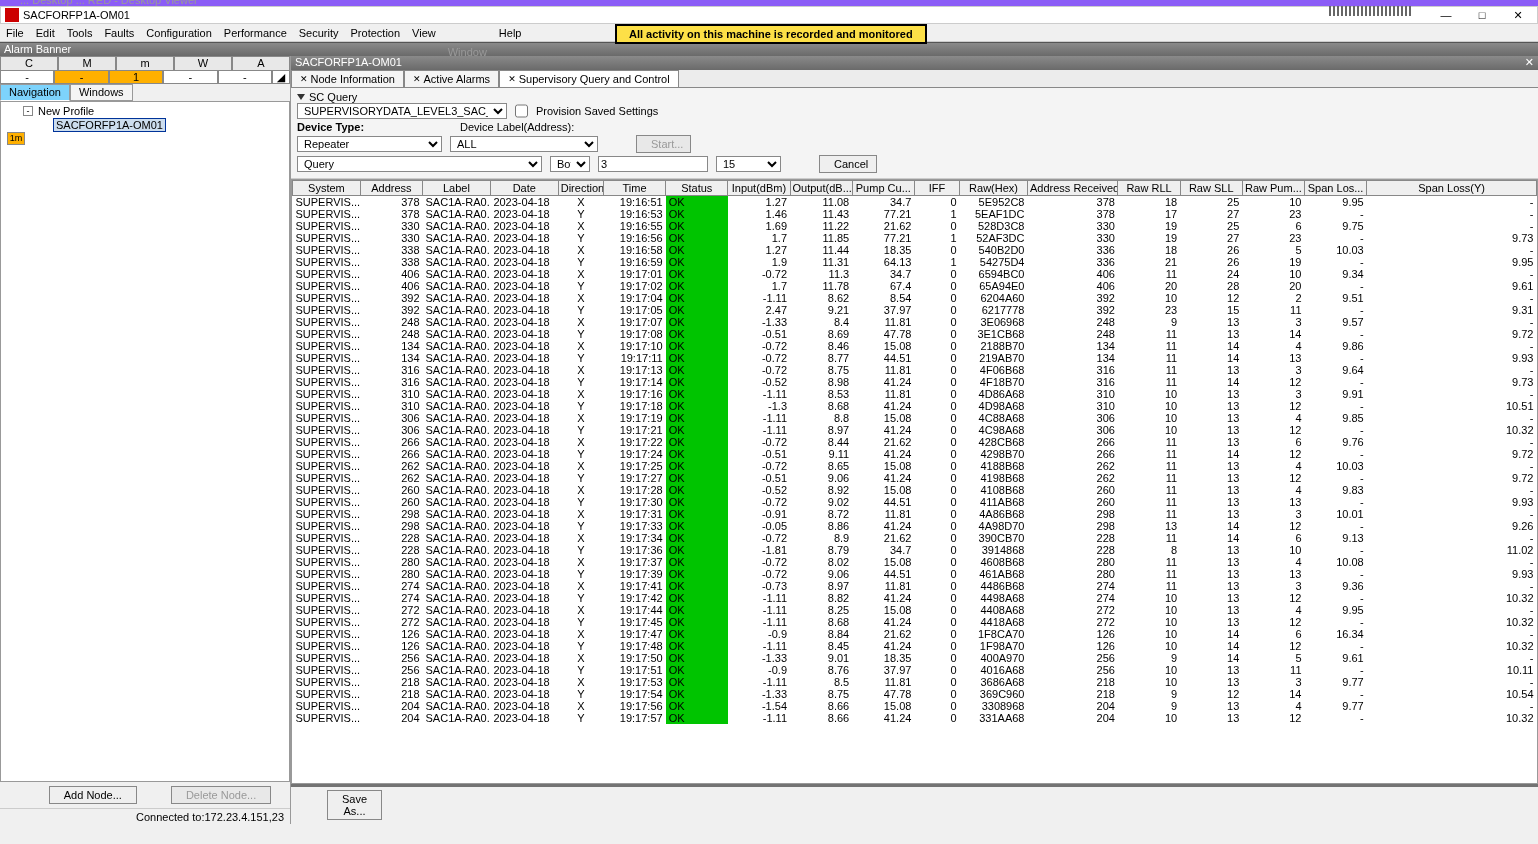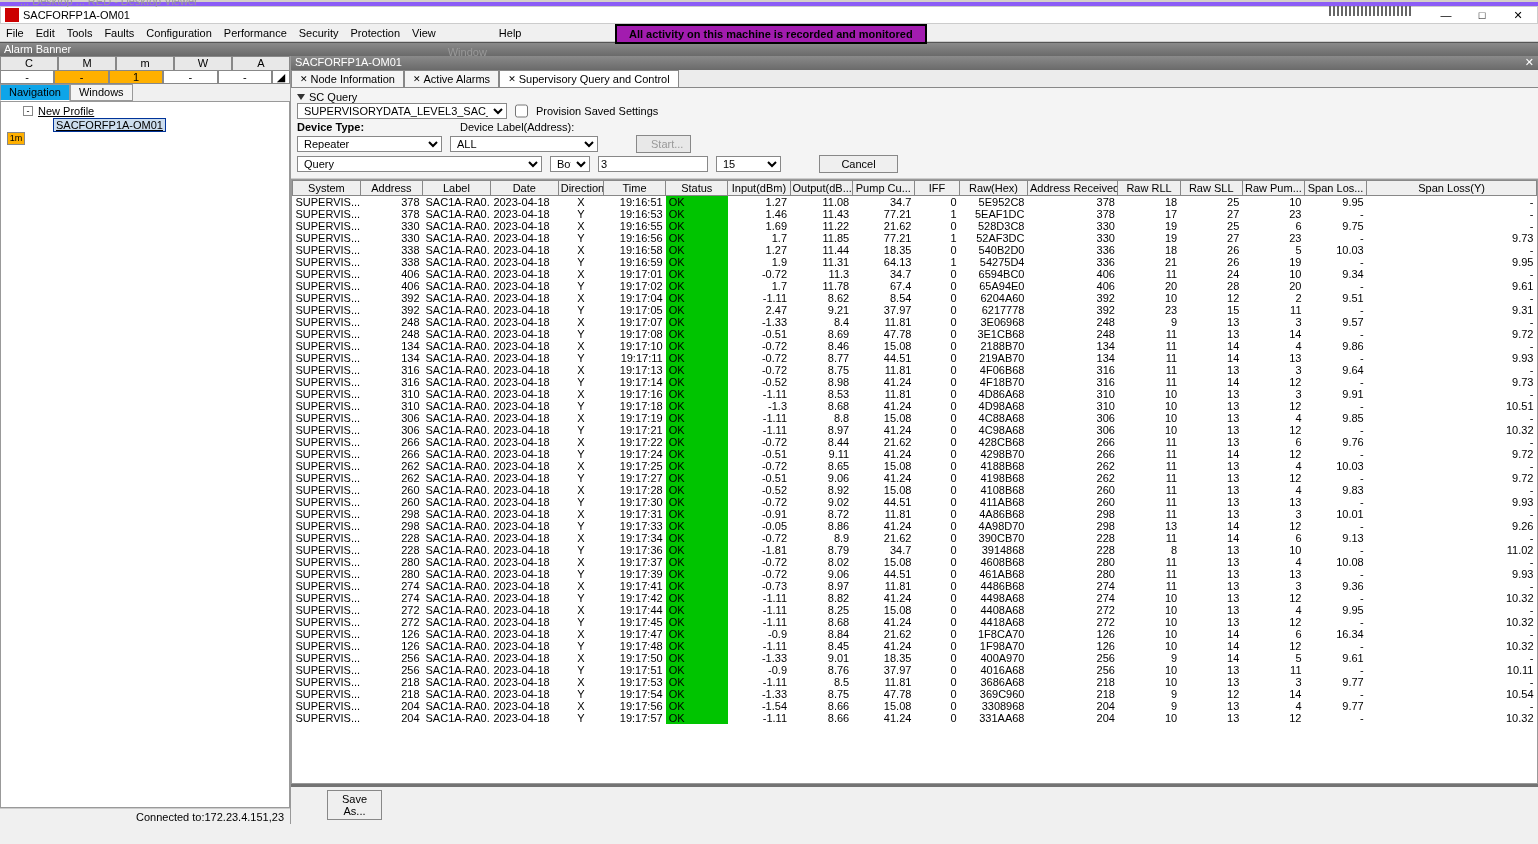--- a/index.html
+++ b/index.html
@@ -1,46 +1,46 @@
 <!DOCTYPE html>
 <html><head>
 <meta charset="utf-8">
 <style>
 * { margin: 0; padding: 0; box-sizing: border-box; font-family: Tahoma, Arial, sans-serif; font-size: 11px; }
 body { background: #f0f0f0; overflow: hidden; width: 1538px; height: 844px; }
-.topbar { height: 6px; background: #d4d0c8; border-bottom: 4px solid #8b5cf6; display:flex; align-items:center; padding-left:20px; color:#999;}
+.topbar { height: 6px; background: #d4d0c8; border-bottom: 6px solid #8b5cf6; display:flex; align-items:center; padding-left:20px; color:#999;}
 .titlebar { height: 18px; background: #fff; border: 1px solid #ccc; display: flex; align-items: center; padding: 0 4px; }
 .titlebar .icon { width: 14px; height: 14px; background: #c00; margin-right: 4px; }
 .titlebar .title { flex: 1; }
 .titlebar .wbtns { display: flex; gap: 6px; }
 .titlebar .wbtn { width: 30px; height: 14px; display: flex; align-items: center; justify-content: center; cursor: pointer; }
 .menubar { height: 18px; background: #f0f0f0; border-bottom: 1px solid #ccc; display: flex; align-items: center; padding: 0 6px; gap: 12px; position: relative; }
 .menubar .mitem { cursor: pointer; }
-.banner { position: absolute; left: 615px; top: 0; border: 2px solid #000; background: #a21caf; padding: 2px 12px; font-weight: bold; }
+.banner { position: absolute; left: 615px; top: 0; border: 2px solid #000; background: #fde047; padding: 2px 12px; font-weight: bold; }
 .dotbar { position:absolute; left:712px; top:-20px; width:82px; height:10px; background:repeating-linear-gradient(90deg,#666 0 2px,transparent 2px 4px); }
 .alarm-banner { height: 14px; background: linear-gradient(#8a8a8a,#6a6a6a); color: #fff; padding: 0 4px; border-top:1px solid #555; }
 .content { display: flex; height: calc(100% - 76px); }
 
 
 .left { width: 291px; border-right: 1px solid #999; display: flex; flex-direction: column; }
 .tabrow { display: flex; height: 14px; background: #ececec; }
 .tabrow .t { flex: 1; text-align: center; border: 1px solid #888; border-bottom:none; background:#e8e8e8; }
 .valrow { display: flex; height: 14px; }
 .valrow .v { flex: 1; text-align: center; border: 1px solid #888; background:#fff; }
 .valrow .v.amber { background: #ffb000; }
 .valrow .alarm-icon { width: 18px; border:1px solid #888; background:#fff; display:flex; align-items:center; justify-content:center; }
 .navtabs { display: flex; height: 17px; }
 .navtabs .nt { padding: 1px 8px; border: 1px solid #999; background: #f4f4f4; cursor:pointer; }
-.navtabs .nt.active { background: #0ea5e9; border-bottom: 1px solid #fff; }
+.navtabs .nt.active { background: #7dd3fc; border-bottom: 1px solid #fff; }
 .tree { flex: 1; background: #fff; border: 1px solid #999; padding: 2px; position: relative; }
 .tree .amber-box { position: absolute; left: 6px; top: 30px; width: 18px; height: 13px; background: #ffb000; border:1px solid #888; font-size:9px; text-align:center; }
 .tree-item { padding-left: 20px; display:flex; align-items:center; height:14px; }
 .tree-item.child { padding-left: 50px; }
 .tree .exp { width:10px; height:10px; border:1px solid #888; text-align:center; line-height:8px; margin-right:3px; font-size:9px; }
-.tree .node { padding:0 2px;text-decoration:underline; }
+.tree .node { padding:0 2px; }
 .tree .node.sel { border:1px solid #003399; background:#cde; }
 .btnrow { display:flex; padding:4px; gap:4px; justify-content:center; }
 .btn { padding: 2px 14px; border: 1px solid #888; background: #efefef; cursor:pointer;margin-left:30px; }
 .btn.disabled { color:#999; background:#e8e8e8; }
 .status-line { padding: 2px 6px; text-align: right; border-top:1px solid #ccc; height:16px;}
 
 
 .right { flex: 1; display: flex; flex-direction: column; overflow:hidden; }
 .nodehdr { height: 14px; background: linear-gradient(#8a8a8a,#6a6a6a); color: #fff; padding: 0 4px; display:flex; }
 .nodehdr .spacer { margin-left:auto; }
@@ -137,20 +137,24 @@
     <div class="tree">
       <div class="tree-item">
         <span class="exp">-</span>
         <span class="node">New Profile</span>
       </div>
       <div class="amber-box">1m</div>
       <div class="tree-item child">
         <span class="node sel">SACFORFP1A-OM01</span>
       </div>
     </div>
+    <div class="btnrow">
+      <div class="btn">Add Node...</div>
+      <div class="btn disabled">Delete Node...</div>
+    </div>
     <div class="status-line">Connected to:172.23.4.151,23</div>
   </div>
 
   <div class="right">
     <div class="nodehdr">
       <span>SACFORFP1A-OM01</span>
       <span class="spacer"></span>
       <span>✕</span>
     </div>
     <div class="tabstrip">
@@ -185,21 +189,21 @@
       <div class="row">
         <select style="width:145px;"><option>Repeater</option></select>
         <select style="width:148px;"><option>ALL</option></select>
         <div class="btn disabled" style="width:55px;text-align:center;">Start...</div>
       </div>
       <div class="row">
         <select style="width:245px;"><option>Query</option></select>
         <select style="width:40px;"><option>Both</option></select>
         <input style="width: 110px;" value="3">
         <select style="width:65px;"><option>15</option></select>
-        <div class="btn" style="width:79px;text-align:center;">Cancel</div>
+        <div class="btn" style="width:58px;text-align:center;">Cancel</div>
       </div>
     </div>
 
     <div class="table-wrap">
       <table>
         <colgroup>
           <col style="width:60px">
             <col style="width:55px">
             <col style="width:60px">
             <col style="width:60px">

